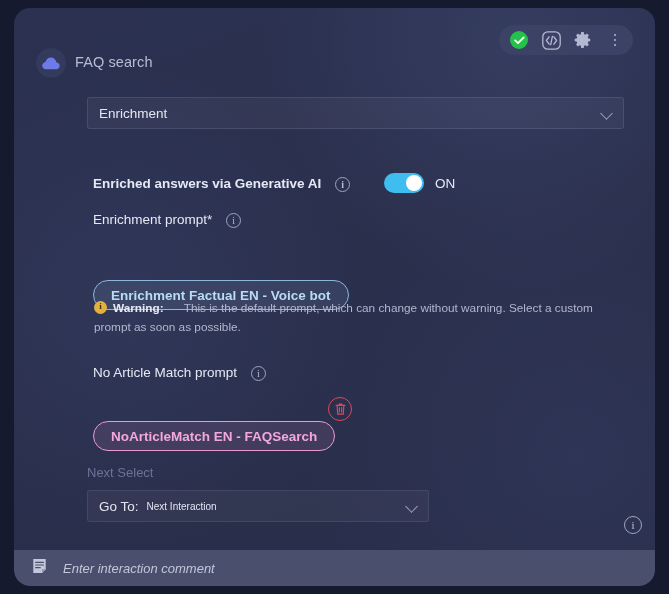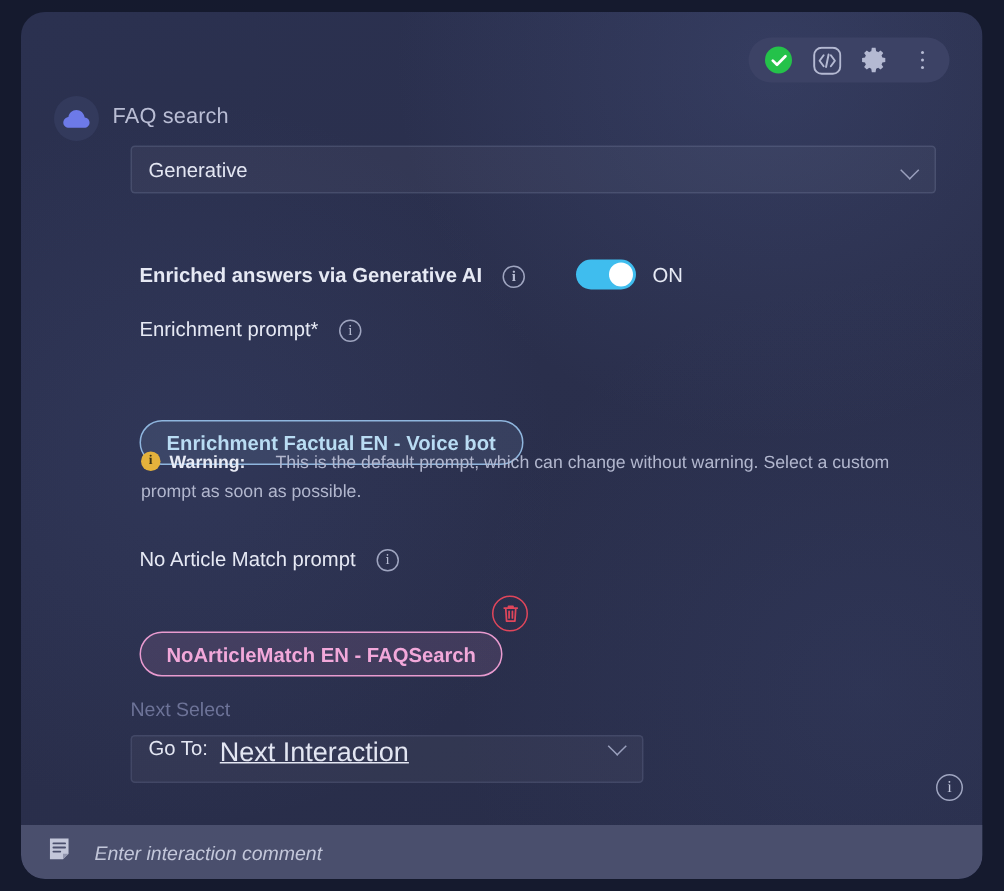--- a/index.html
+++ b/index.html
@@ -28,21 +28,21 @@
       radial-gradient(circle at 78% 6%, rgba(90,105,160,0.22) 0%, rgba(90,105,160,0) 34%),
       radial-gradient(circle at 18% 52%, rgba(80,95,150,0.16) 0%, rgba(80,95,150,0) 40%),
       radial-gradient(circle at 88% 78%, rgba(80,95,150,0.14) 0%, rgba(80,95,150,0) 38%),
       linear-gradient(160deg, #2b3150 0%, #2a2f4c 45%, #282d49 100%);
     overflow: hidden;
   }
 
   
   .header {
     position: absolute;
-    left: 0; top: 16px;
+    left: 0; top: 0;
     width: 100%;
     height: 78px;
   }
 
   .logo-circle {
     position: absolute;
     left: 22px;
     top: 40px;
     width: 30px; height: 30px;
     border-radius: 50%;
@@ -290,34 +290,33 @@
   .select-next {
     position: absolute;
     left: 73px;
     top: 482px;
     width: 342px;
     height: 32px;
     background: rgba(255,255,255,0.045);
     border: 1px solid rgba(160,170,210,0.14);
     border-radius: 3px;
     display: flex;
-    align-items: flex-start;
+    align-items: center;
     padding: 0 10px 0 11px;
     cursor: pointer;
   }
   .select-next .lead {
     font-size: 13.5px;
     color: #e3e6f2;
     margin-right: 8px;
   }
   .select-next .val {
-    font-size: 18px;
+    font-size: 10px;
     color: #e3e6f2;
     flex: 1;
-    text-decoration: underline;
   }
 
   
   .info-br {
     position: absolute;
     right: 13px;
     bottom: 52px;
     width: 18px; height: 18px;
     border-radius: 50%;
     border: 1.3px solid #9fa5c0;
@@ -392,21 +391,21 @@
     <div class="tb-btn">
       <span class="dots">
           <i></i>
           <i></i>
           <i></i>
         </span>
     </div>
   </div>
 
   <div class="select-main">
-    <span class="val">Generative</span>
+    <span class="val">Enrichment</span>
     <span class="chev"></span>
   </div>
 
   <div class="row-label" style="left:79px; top:168px;">
     <span>Enriched answers via Generative AI</span>
     <span class="info-icon" style="margin-left:10px;"></span>
   </div>
   <div class="toggle-wrap">
     <div class="toggle">
       <span class="knob"></span>

